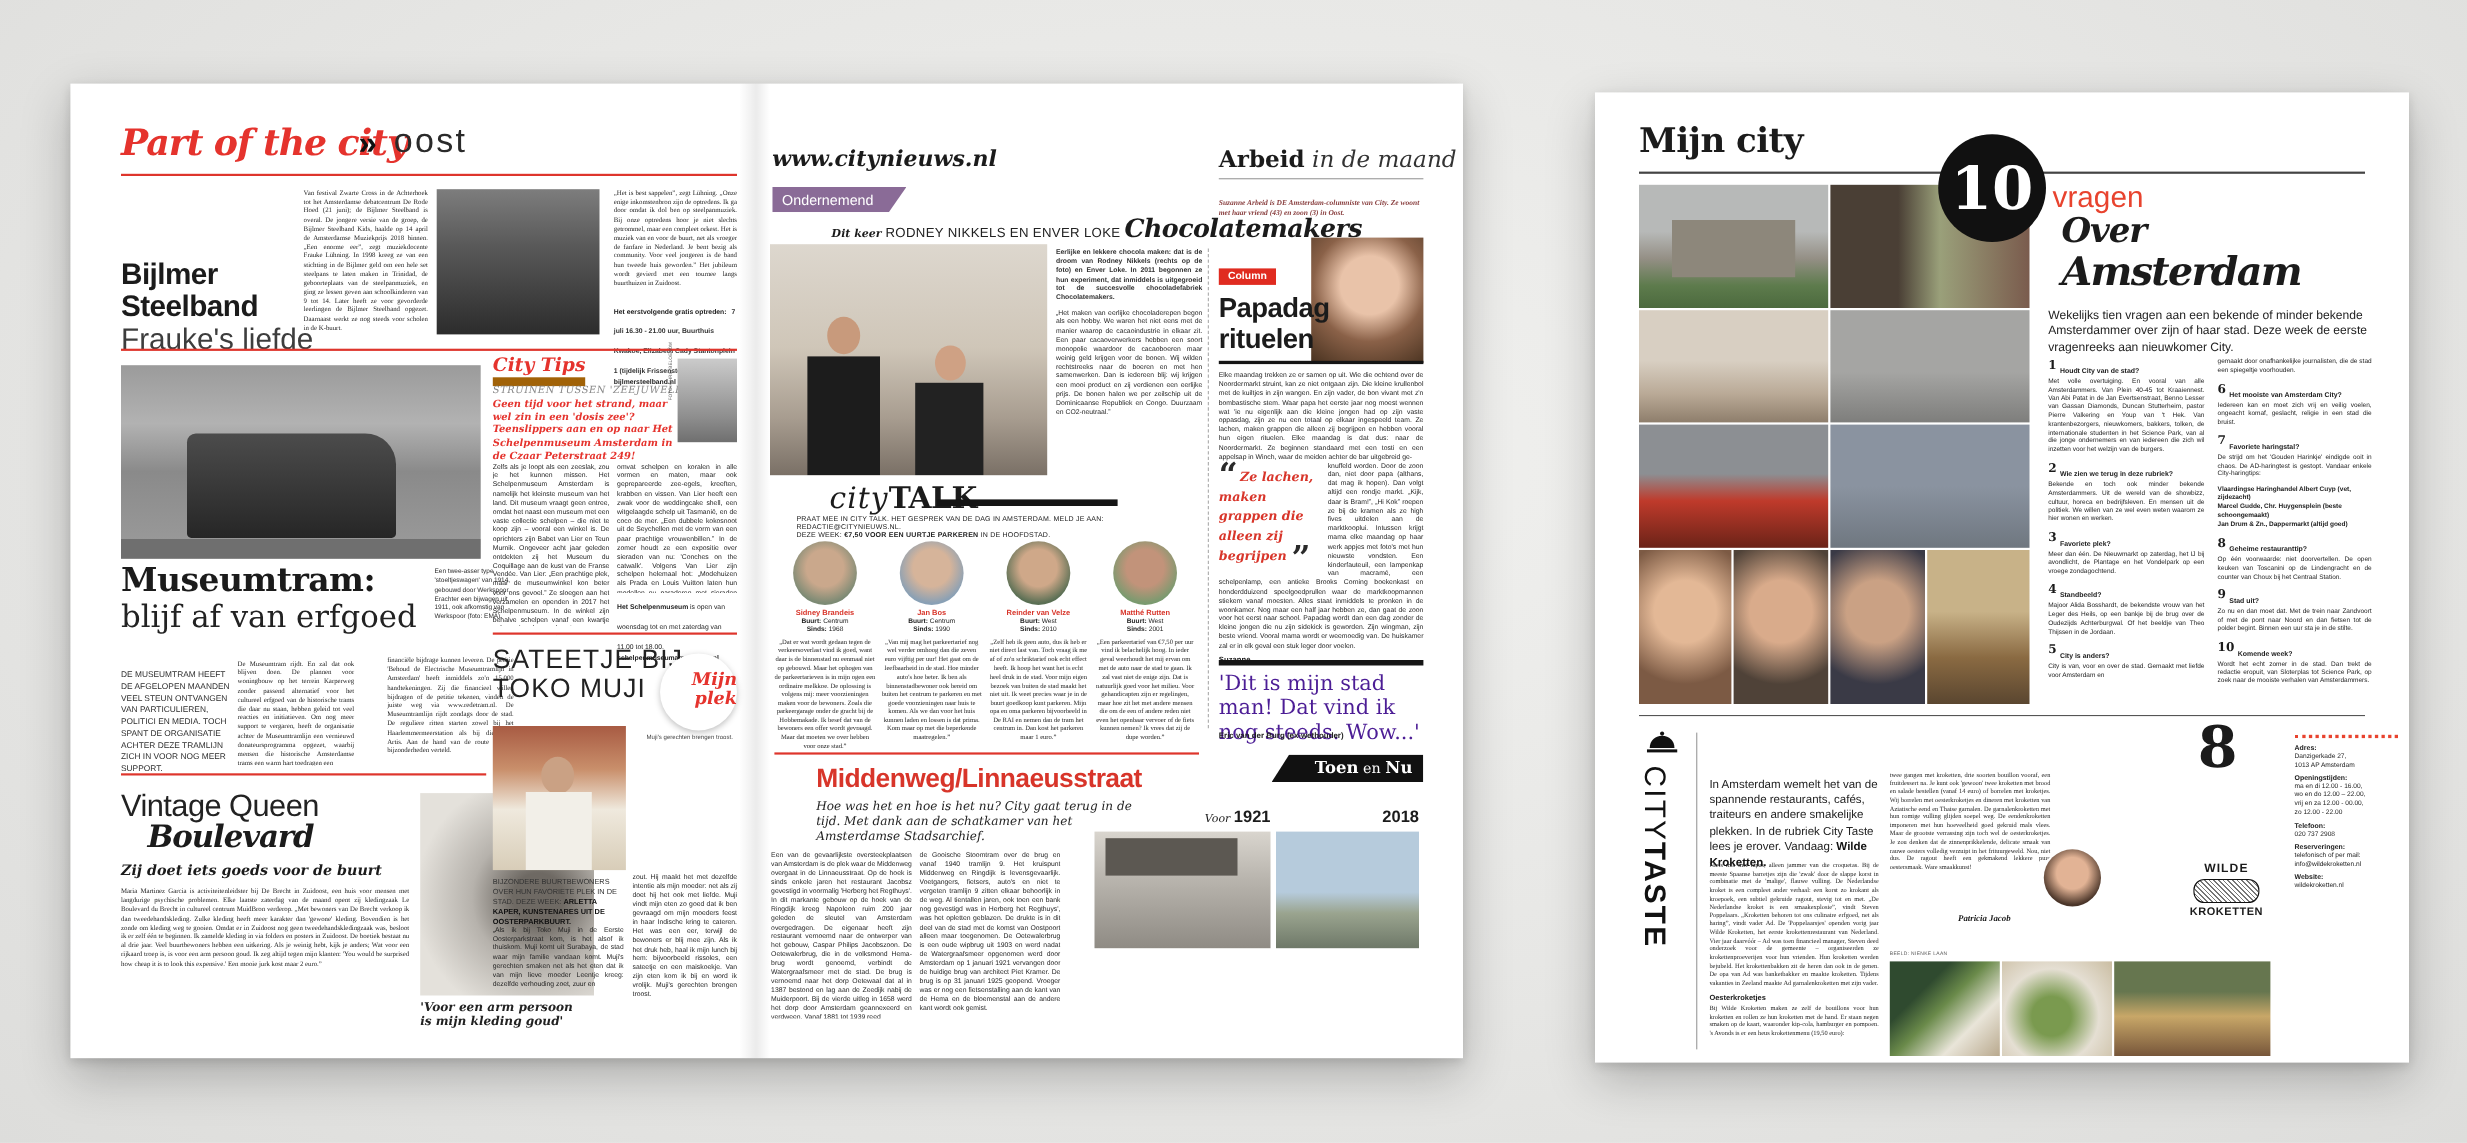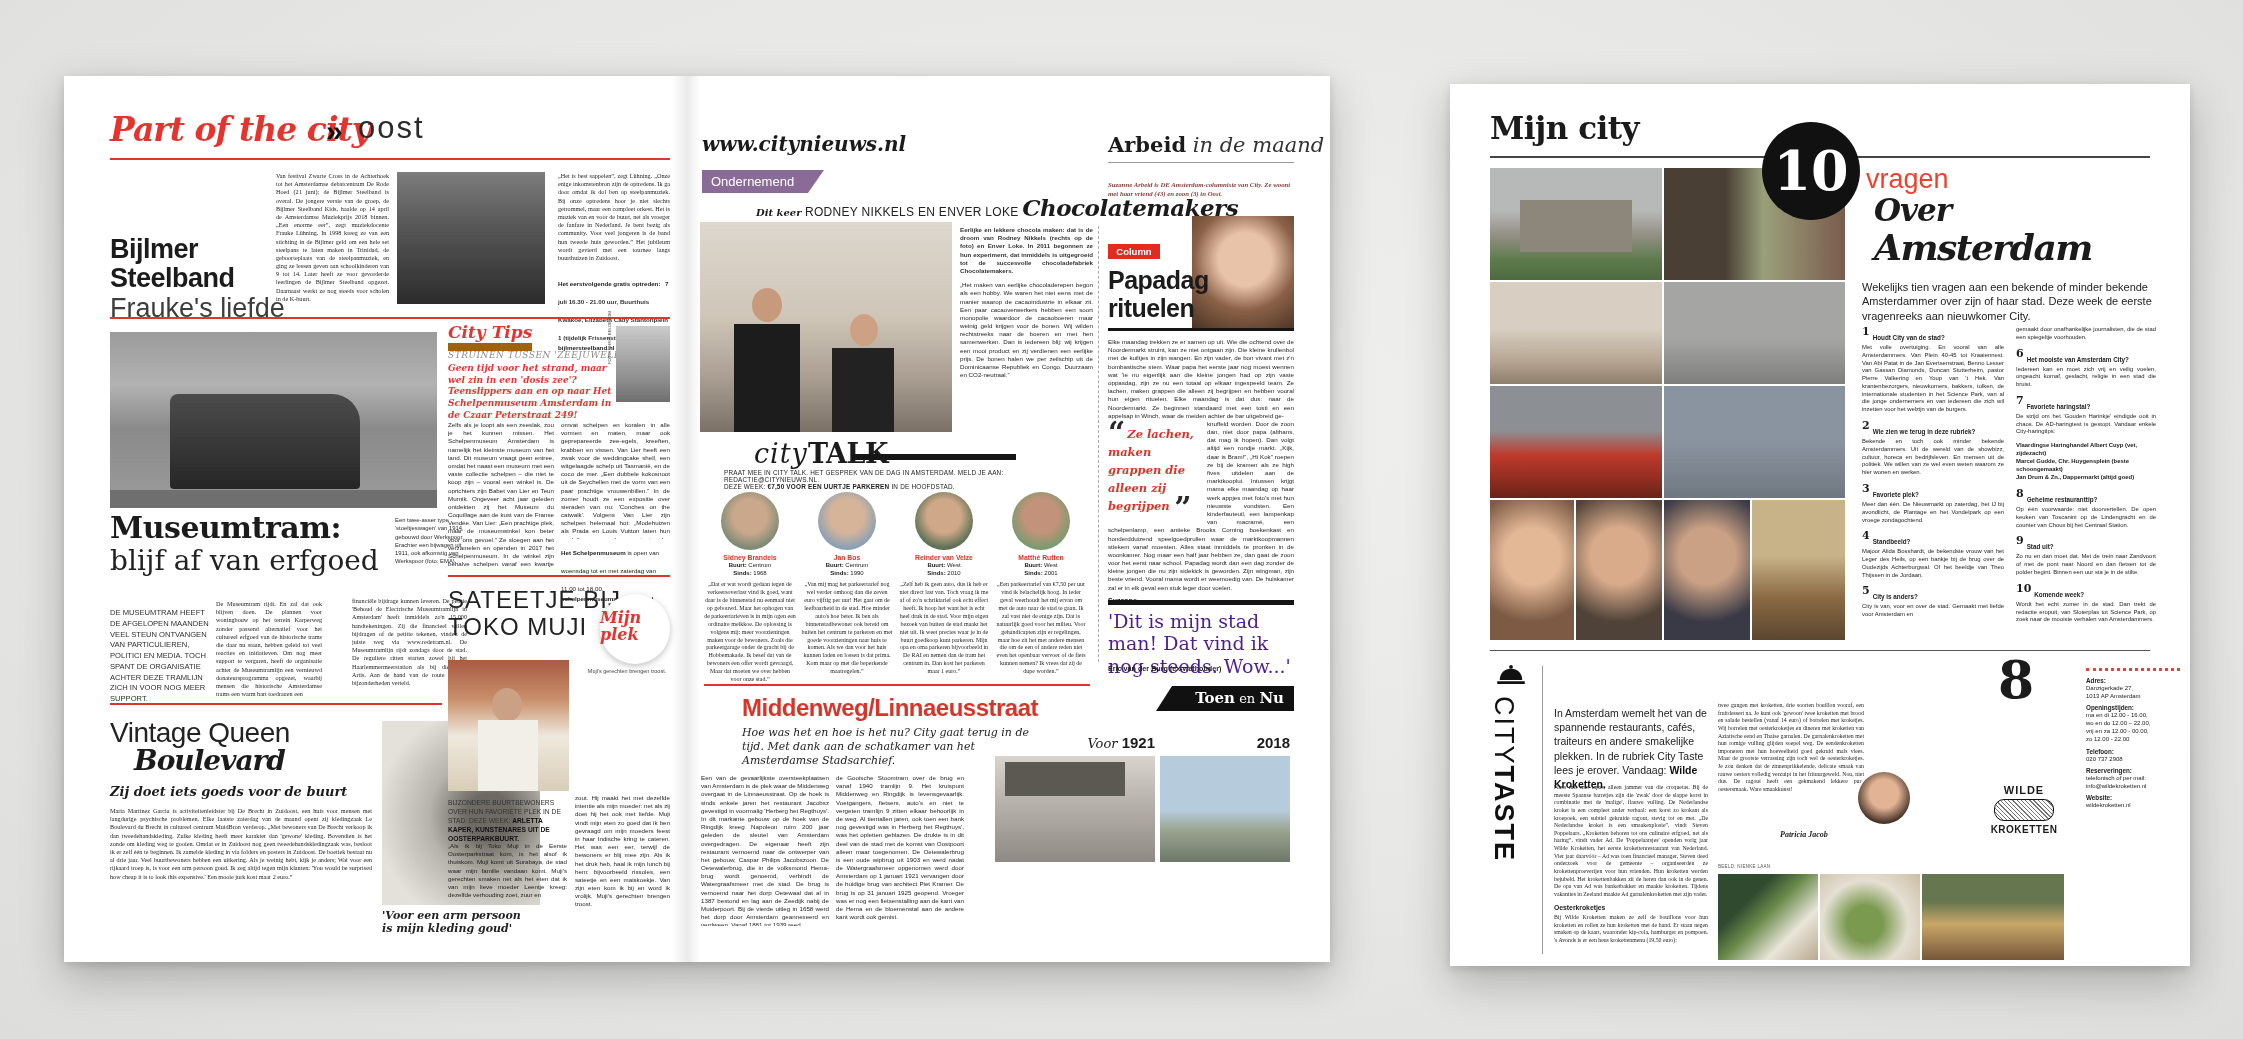--- a/index.html
+++ b/index.html
@@ -81,21 +81,21 @@
   <div class="abs" style="left:46px;top:641px;font-size:28px;font-weight:300;color:#222;letter-spacing:-.5px">Vintage Queen</div>
   <div class="abs dser" style="left:70px;top:668px;font-size:28px;font-weight:900;font-style:italic;letter-spacing:-1px">Boulevard</div>
   <div class="abs dser" style="left:46px;top:708px;font-size:13px;font-weight:900;font-style:italic">Zij doet iets goeds voor de buurt</div>
   <div class="abs ts6" style="left:46px;top:731px;width:262px;height:126px;overflow:hidden">Maria Martinez Garcia is activiteitenleidster bij De Brecht in Zuidoost, een huis voor mensen met langdurige psychische problemen. Elke laatste zaterdag van de maand opent zij kledingzaak Le Boulevard du Brecht in cultureel centrum MuidBron verderop. „Met bewoners van De Brecht verkoop ik dan tweedehandskleding. Zulke kleding heeft meer karakter dan 'gewone' kleding. Bovendien is het zonde om kleding weg te gooien. Omdat er in Zuidoost nog geen tweedehandskledingzaak was, besloot ik er zelf één te beginnen. Ik zamelde kleding in via folders en posters in Zuidoost. De boetiek bestaat nu al drie jaar. Veel buurtbewoners hebben een uitkering. Als je weinig hebt, kijk je anders; Wat voor een rijkaard troep is, is voor een arm persoon goud. Ik zeg altijd tegen mijn klanten: 'You would be surprised how cheap it is to look this expensive.' Een mooie jurk kost maar 2 euro.”</div>
   <div class="ph" style="left:318px;top:645px;width:158px;height:184px;background:radial-gradient(circle at 68% 52%,#6e6963 0 16%,#b6b2ac 42%,#e4e1db 78%)"></div>
   <div class="abs dser" style="left:318px;top:833px;width:150px;font-size:11px;font-style:italic;font-weight:700;color:#222;line-height:1.2">'Voor een arm persoon is mijn kleding goud'</div>
 
   <div class="rule-red" style="left:384px;top:499px;width:222px"></div>
   <div class="abs" style="left:384px;top:510px;font-size:24px;font-weight:300;letter-spacing:1px;color:#222">SATEETJE BIJ</div>
   <div class="abs" style="left:384px;top:537px;font-size:24px;font-weight:300;letter-spacing:1px;color:#222">TOKO MUJI</div>
-  <div class="abs circ" style="left:536px;top:518px;width:70px;height:70px;background:#fff;box-shadow:0 2px 6px rgba(0,0,0,.25);text-align:left">
+  <div class="abs circ" style="left:536px;top:518px;width:70px;height:70px;background:#fff;box-shadow:0 2px 6px rgba(0,0,0,.25);text-align:right">
     <div class="dser" style="font-size:16px;font-weight:900;font-style:italic;color:#e5332d;margin-top:16px;line-height:1">Mijn</div>
     <div class="dser" style="font-size:16px;font-weight:900;font-style:italic;color:#e5332d;line-height:1.1">plek</div>
   </div>
   <div class="abs" style="left:520px;top:592px;width:86px;font-size:5.5px;color:#444;text-align:center">Muji's gerechten brengen troost.</div>
   <div class="ph" style="left:384px;top:584px;width:121px;height:131px;background:linear-gradient(180deg,#a85b43 0%,#c98f6b 30%,#efe9dd 58%,#d8cdb8 100%)">
     <div class="abs circ" style="left:44px;top:28px;width:30px;height:34px;background:#caa184"></div>
     <div class="abs" style="left:30px;top:60px;width:60px;height:71px;background:#f2efe8"></div>
   </div>
   <div class="abs" style="left:384px;top:722px;width:119px;font-size:6.7px;line-height:1.35;color:#333">
     <span>BIJZONDERE BUURTBEWONERS OVER HUN FAVORIETE PLEK IN DE STAD. DEZE WEEK: </span><span style="font-weight:800;color:#111">ARLETTA KAPER, KUNSTENARES UIT DE OOSTERPARKBUURT.</span>
@@ -166,21 +166,21 @@
 
   <div class="rule-red" style="left:640px;top:608px;width:386px"></div>
   <div class="abs" style="left:678px;top:618px;font-size:24px;font-weight:800;color:#d8352a;letter-spacing:-.5px">Middenweg/Linnaeusstraat</div>
   <div class="abs dser" style="left:678px;top:650px;width:306px;font-size:11px;font-weight:400;font-style:italic;line-height:1.25;color:#222">Hoe was het en hoe is het nu? City gaat terug in de tijd. Met dank aan de schatkamer van het Amsterdamse Stadsarchief.</div>
   <div class="abs t6" style="left:637px;top:698px;width:128px;height:152px;overflow:hidden">Een van de gevaarlijkste oversteekplaatsen van Amsterdam is de plek waar de Middenweg overgaat in de Linnaeusstraat. Op de hoek is sinds enkele jaren het restaurant Jacobsz gevestigd in voormalig 'Herberg het Regthuys'. In dit markante gebouw op de hoek van de Ringdijk kreeg Napoleon ruim 200 jaar geleden de sleutel van Amsterdam overgedragen. De eigenaar heeft zijn restaurant vernoemd naar de ontwerper van het gebouw, Caspar Philips Jacobszoon. De Oetewalerbrug, die in de volksmond Hema-brug wordt genoemd, verbindt de Watergraafsmeer met de stad. De brug is vernoemd naar het dorp Oetewaal dat al in 1387 bestond en lag aan de Zeedijk nabij de Muiderpoort. Bij de vierde uitleg in 1658 werd het dorp door Amsterdam geannexeerd en verdween. Vanaf 1881 tot 1939 reed</div>
   <div class="abs t6" style="left:772px;top:698px;width:128px;height:152px;overflow:hidden">de Gooische Stoomtram over de brug en vanaf 1940 tramlijn 9. Het kruispunt Middenweg en Ringdijk is levensgevaarlijk. Voetgangers, fietsers, auto's en niet te vergeten tramlijn 9 zitten elkaar behoorlijk in de weg. Al tientallen jaren, ook toen een bank nog gevestigd was in Herberg het Regthuys', was het opletten geblazen. De drukte is in dit deel van de stad met de komst van Oostpoort alleen maar toegenomen. De Oetewalerbrug is een oude wipbrug uit 1903 en werd nadat de Watergraafsmeer opgenomen werd door Amsterdam op 1 januari 1921 vervangen door de huidige brug van architect Piet Kramer. De brug is op 31 januari 1925 geopend. Vroeger was er nog een fietsenstalling aan de kant van de Hema en de bloemenstal aan de andere kant wordt ook gemist.</div>
   <div class="abs" style="left:1092px;top:610px;width:138px;height:25px;background:#111;clip-path:polygon(16px 0,100% 0,100% 100%,0 100%);text-align:right">
     <span class="dser" style="color:#fff;font-size:15px;font-weight:900;line-height:25px">Toen</span><span class="dser" style="color:#fff;font-size:13px;line-height:25px"> en </span><span class="dser" style="color:#fff;font-size:15px;font-weight:900;line-height:25px;padding-right:10px">Nu</span>
   </div>
   <div class="abs" style="left:931px;top:658px;width:160px;text-align:right">
-    <span class="dser" style="font-size:13px;font-style:italic">Voor </span><span style="font-size:15px;font-weight:800">1921</span>
+    <span class="dser" style="font-size:10px;font-style:italic">Voor </span><span style="font-size:15px;font-weight:800">1921</span>
   </div>
   <div class="abs" style="left:1096px;top:658px;width:130px;text-align:right;font-size:15px;font-weight:800">2018</div>
   <div class="ph" style="left:931px;top:680px;width:160px;height:106px;background:linear-gradient(180deg,#d9d5ce 0%,#b9b5ae 40%,#8f8b84 100%)">
     <div class="abs" style="left:10px;top:6px;width:120px;height:34px;background:#5c5852"></div>
   </div>
   <div class="ph" style="left:1096px;top:680px;width:130px;height:106px;background:linear-gradient(180deg,#b6cbdc 0 52%,#9aa48f 70%,#6e7868 100%)"></div>
 
   <div class="abs" style="left:1044px;top:56px;white-space:nowrap">
     <span class="dser" style="font-size:21px;font-weight:900">Arbeid</span><span class="dser" style="font-size:21px;font-style:italic;color:#333"> in de maand</span>
   </div>

